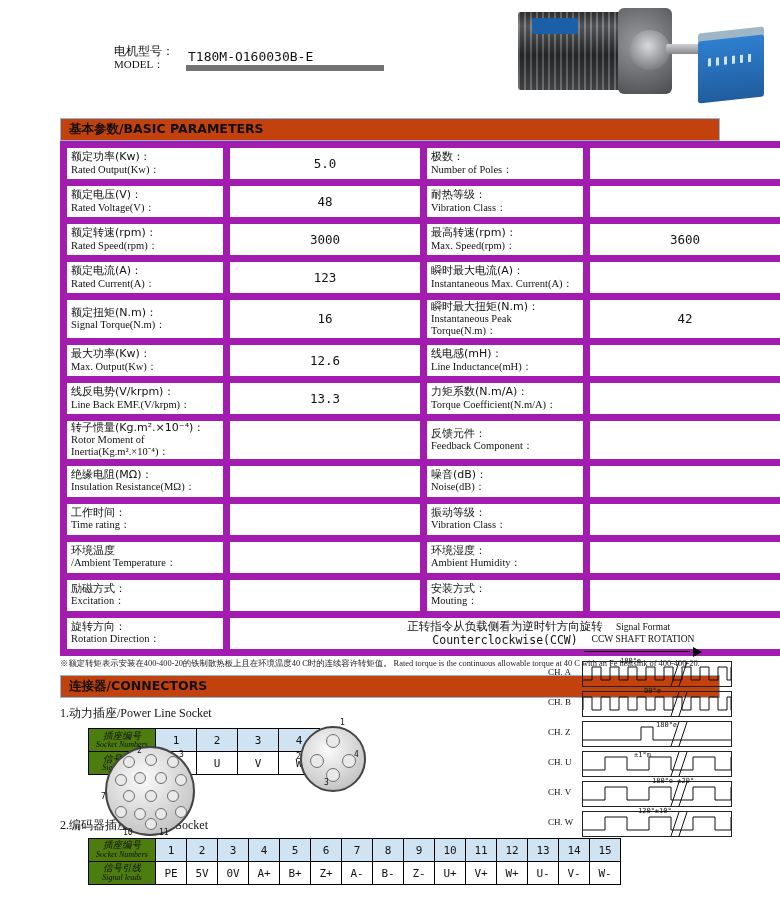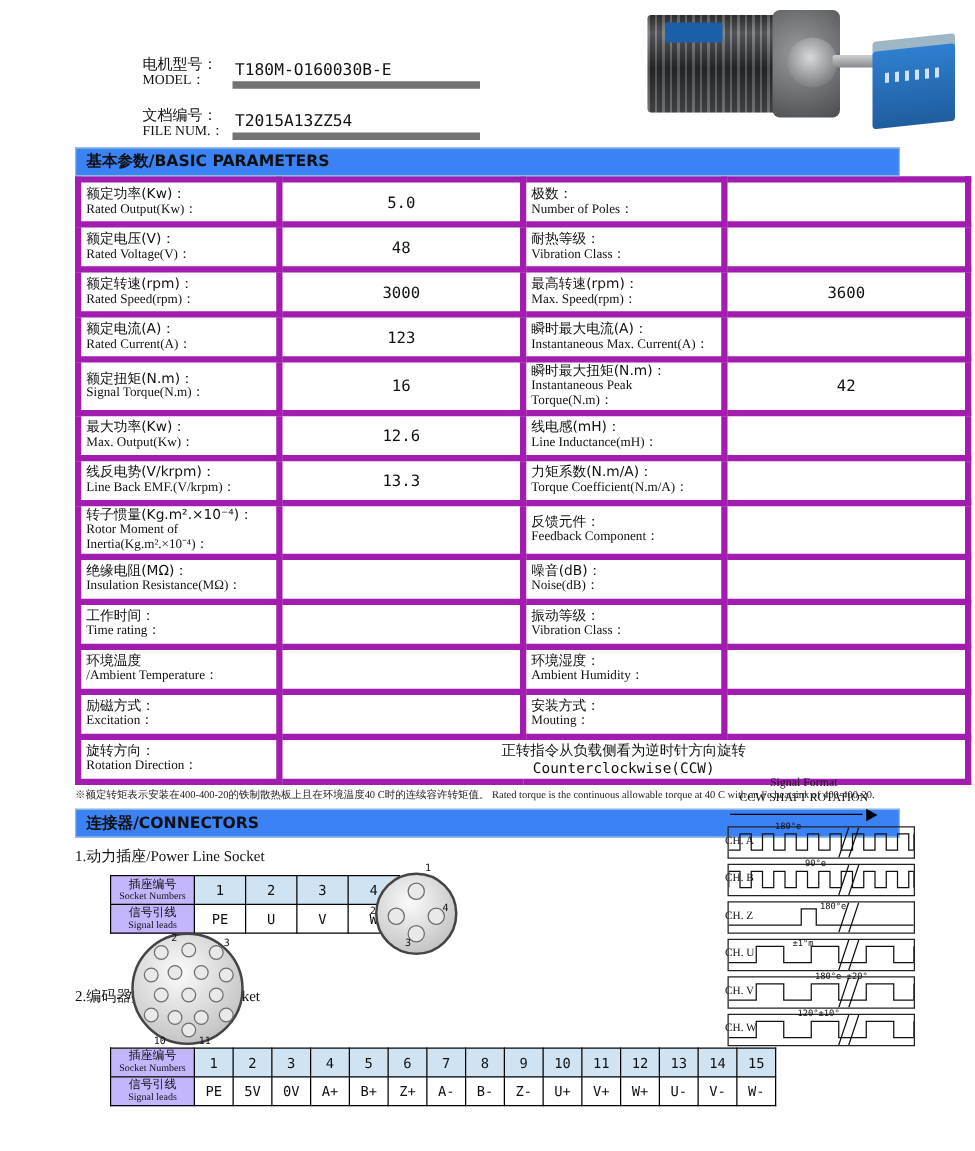--- a/index.html
+++ b/index.html
@@ -29,76 +29,69 @@
      background:repeating-linear-gradient(90deg, rgba(255,255,255,.16) 0 2px, rgba(0,0,0,.25) 2px 6px);border-radius:3px;}
   .motor-face{position:absolute;left:138px;top:4px;width:54px;height:86px;background:radial-gradient(circle at 40% 40%,#9a9b9f,#4a4b4e);border-radius:6px;}
   .motor-face:after{content:"";position:absolute;left:12px;top:22px;width:40px;height:40px;border-radius:50%;background:radial-gradient(circle at 45% 40%,#d8d9dc,#5c5d60);}
   .motor-shaft{position:absolute;left:186px;top:40px;width:34px;height:10px;background:linear-gradient(180deg,#cfd0d3,#87888b);border-radius:2px;}
   .motor-label{position:absolute;left:52px;top:14px;width:46px;height:16px;background:#1b5fa8;border-radius:2px;}
   .driver-box{position:absolute;left:218px;top:34px;width:66px;height:62px;background:linear-gradient(180deg,#2f7fd0,#1f5d9e);border-radius:3px;transform:skewY(-6deg);}
   .driver-top{position:absolute;left:218px;top:26px;width:66px;height:14px;background:#9fb6c6;border-radius:3px;transform:skewY(-6deg);}
   .driver-dots{position:absolute;left:228px;top:52px;width:46px;height:8px;background:repeating-linear-gradient(90deg,#cfe4f5 0 3px,transparent 3px 8px);transform:skewY(-6deg);}
 
   
-  .sec-bar{height:21px;background:#3b82f6;border:1px solid #8fb9d8;display:flex;align-items:center;padding-left:8px;
+  .sec-bar{height:21px;background:#c2410c;border:1px solid #8fb9d8;display:flex;align-items:center;padding-left:8px;
            font-family:"DejaVu Sans",sans-serif;font-weight:bold;font-size:12.5px;color:#111;}
   .sec-wrap{position:relative;margin:0 60px 0 60px;}
 
   
   table.params{border-collapse:collapse;width:660px;margin:0 60px;table-layout:fixed;}
-  table.params td{border:5px solid #a21caf;padding:1px 4px;vertical-align:middle;height:29px;}
+  table.params td{border:7px solid #a21caf;padding:1px 4px;vertical-align:middle;height:29px;}
   td.k{width:148px;font-size:11px;line-height:1.12;}
   td.k .cn{display:block;font-family:"DejaVu Sans",sans-serif;font-size:11px;}
   td.k .en{display:block;font-family:"Liberation Serif",serif;font-size:10.5px;}
   td.v{width:182px;text-align:center;font-family:"DejaVu Sans Mono",monospace;font-size:12.5px;}
   .note{margin:3px 60px 0 60px;width:660px;font-size:8.4px;line-height:1.25;color:#222;}
 
   
   .conn-title{margin:7px 60px 2px 60px;font-size:12px;}
   table.pins{border-collapse:collapse;font-size:11px;table-layout:fixed;}
   table.pins td{border:1px solid #000;text-align:center;height:20px;font-family:"DejaVu Sans Mono",monospace;font-size:11px;}
-  table.pins td.hd{background:#c4b5fd;width:64px;font-size:9.5px;line-height:1.1;font-family:"DejaVu Sans",sans-serif;}
+  table.pins td.hd{background:#4d7c0f;width:64px;font-size:9.5px;line-height:1.1;font-family:"DejaVu Sans",sans-serif;font-style:italic;}
   table.pins td.hd .en{display:block;font-family:"Liberation Serif",serif;font-size:8px;}
   table.pins td.num{background:#cfe3f3;}
   .sock{position:relative;border:2px solid #444;border-radius:50%;background:
       radial-gradient(circle at 42% 35%,#fbfbfb,#c9c9c9 70%,#a7a7a7 100%);}
   .hole{position:absolute;border-radius:50%;background:#e9e9e9;border:1px solid #6d6d6d;}
   .pinlbl{position:absolute;font-size:8px;font-family:"DejaVu Sans Mono",monospace;color:#111;}
 
   
   .wave-wrap{position:absolute;left:548px;top:622px;width:190px;height:270px;}
   .wave-title{text-align:center;font-size:9.5px;line-height:1.25;font-family:"Liberation Serif",serif;}
   .wave-arrow{width:118px;height:10px;margin:1px auto 2px auto;position:relative;}
   .wave-arrow:before{content:"";position:absolute;left:0;top:4px;width:106px;height:1px;background:#000;}
   .wave-arrow:after{content:"";position:absolute;right:0;top:0;border-top:5px solid transparent;border-bottom:5px solid transparent;border-left:9px solid #000;}
   .chrow{position:relative;height:30px;}
-  .chlab{position:absolute;left:0;top:8px;font-size:9px;font-family:"Liberation Serif",serif;margin-left:32px;}
+  .chlab{position:absolute;left:0;top:8px;font-size:9px;font-family:"Liberation Serif",serif;}
   .wavebox{position:absolute;left:34px;top:2px;width:148px;height:24px;border:1px solid #222;}
   .smalltxt{position:absolute;font-size:7px;font-family:"DejaVu Sans Mono",monospace;}
 </style>
 </head>
 <body>
 
 <div class="page">
 
   <div class="header">
     <div class="model-block">
       <div class="model-row">
         <div class="lbl">
           <span class="cn">电机型号：</span>
           <span class="en">MODEL：</span>
         </div>
         <div class="val">T180M-O160030B-E</div>
-      </div>
-      <div class="model-row">
-        <div class="lbl">
-          <span class="cn">文档编号：</span>
-          <span class="en">FILE NUM.：</span>
-        </div>
-        <div class="val">T2015A13ZZ54</div>
       </div>
     </div>
 
     <div class="motor-pic">
       <div class="motor-body"></div>
       <div class="motor-fins"></div>
       <div class="motor-label"></div>
       <div class="motor-face"></div>
       <div class="motor-shaft"></div>
       <div class="driver-top"></div>

